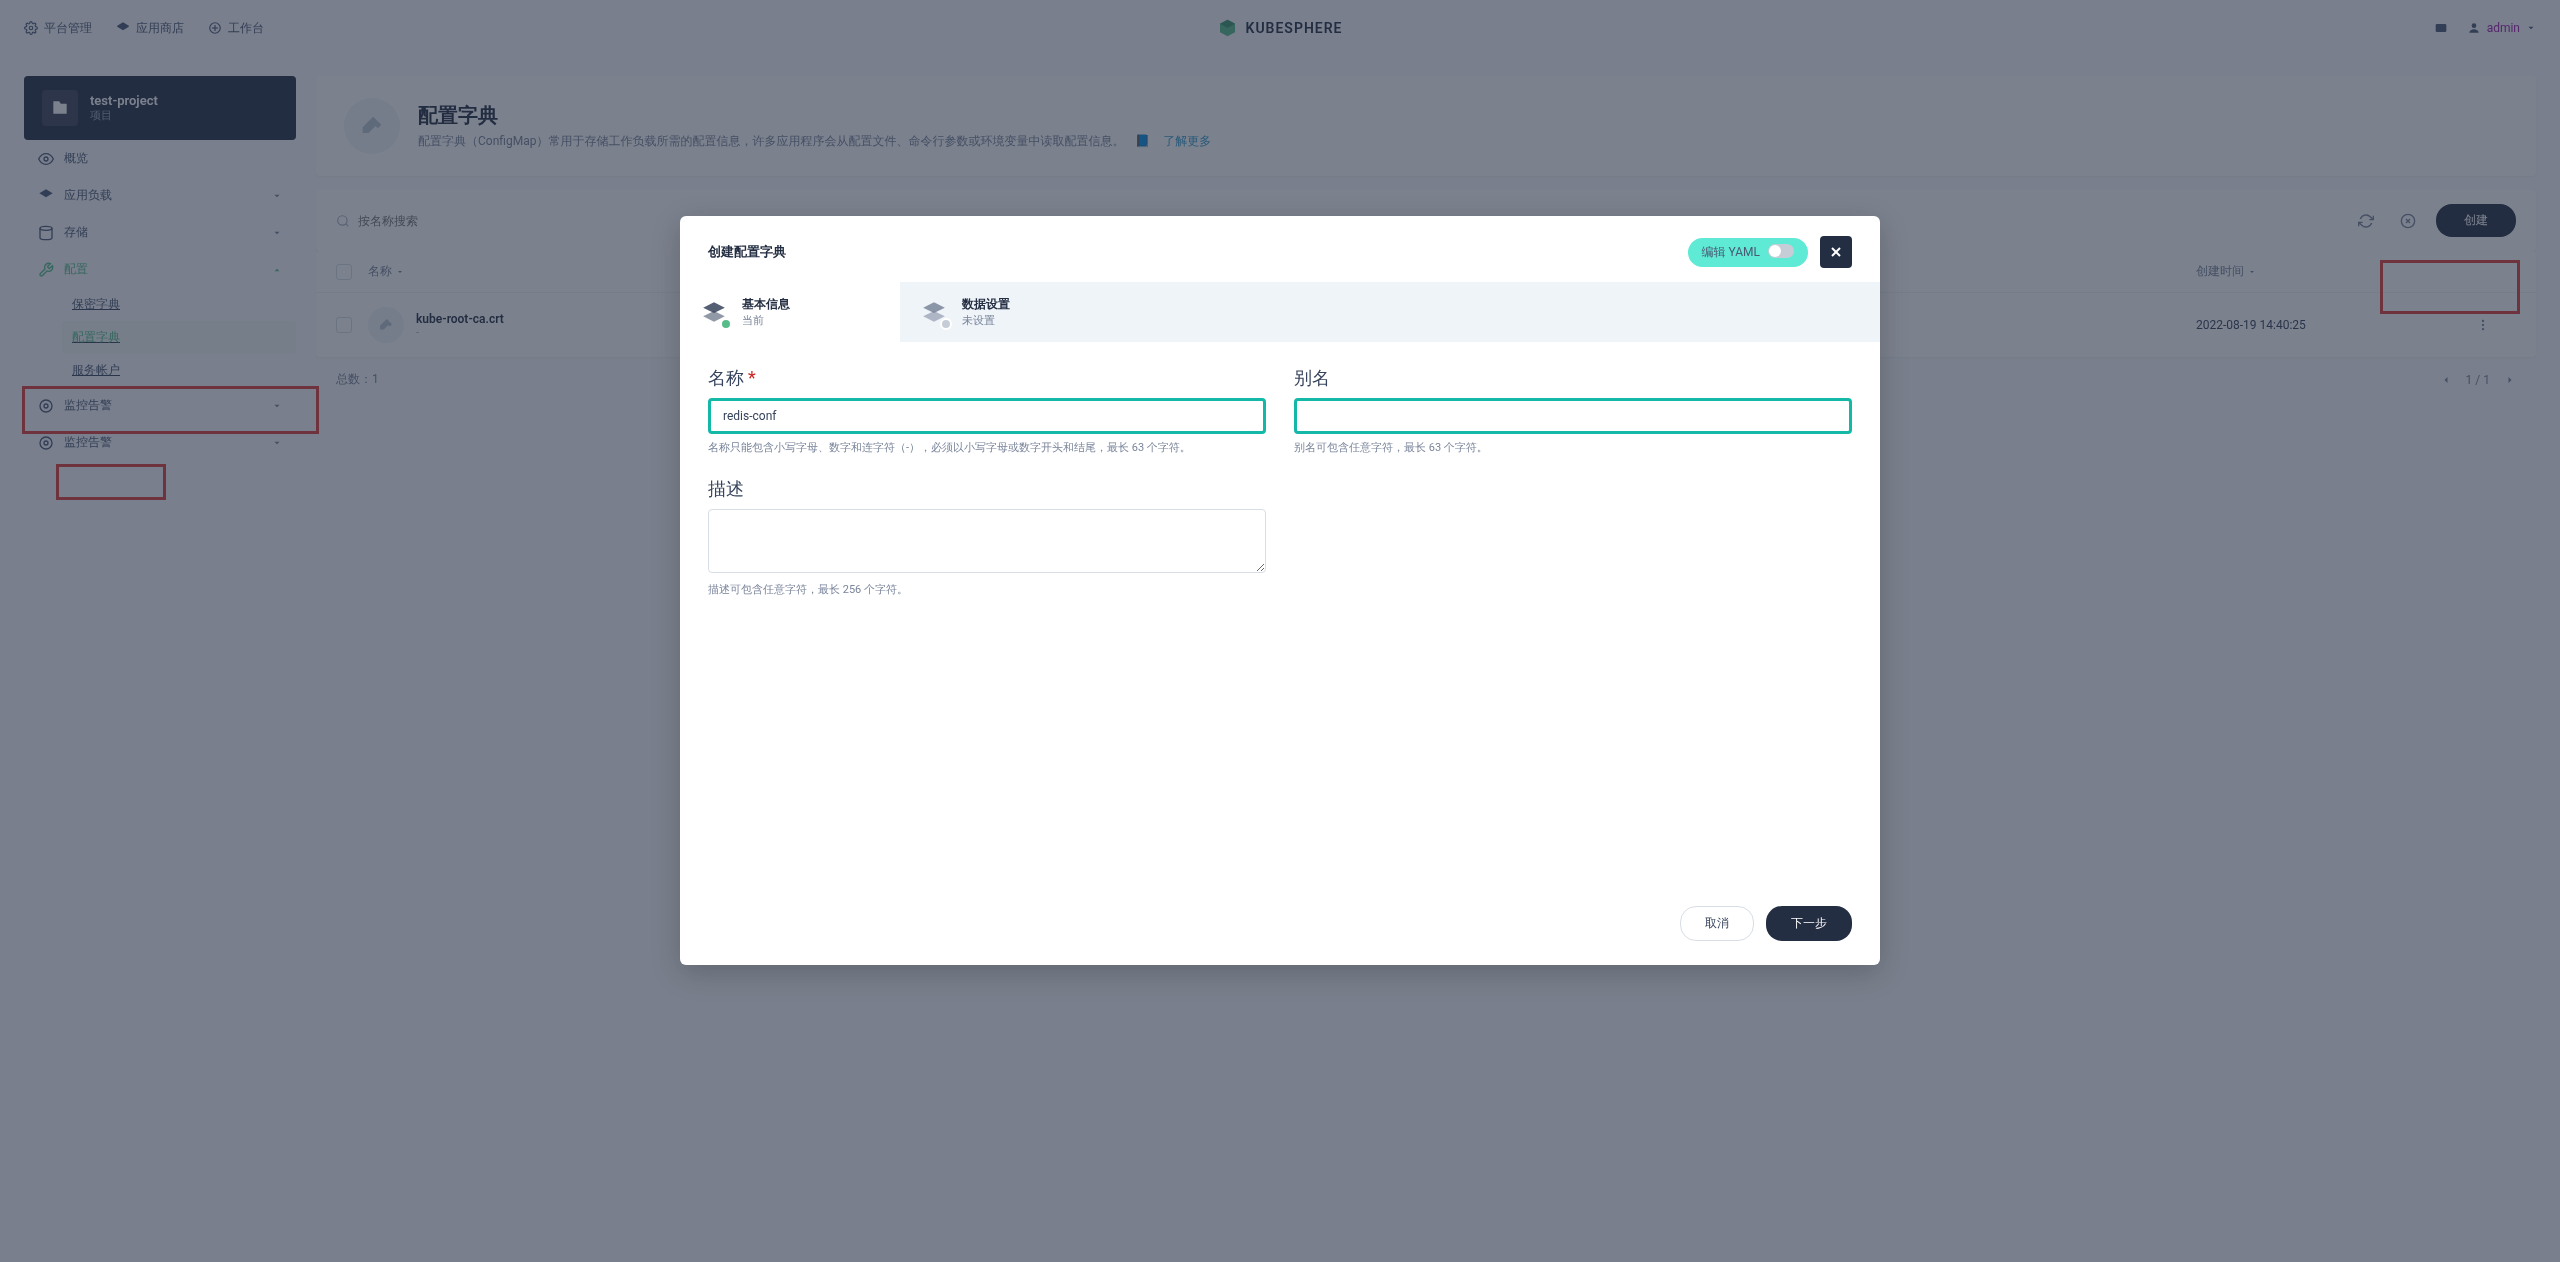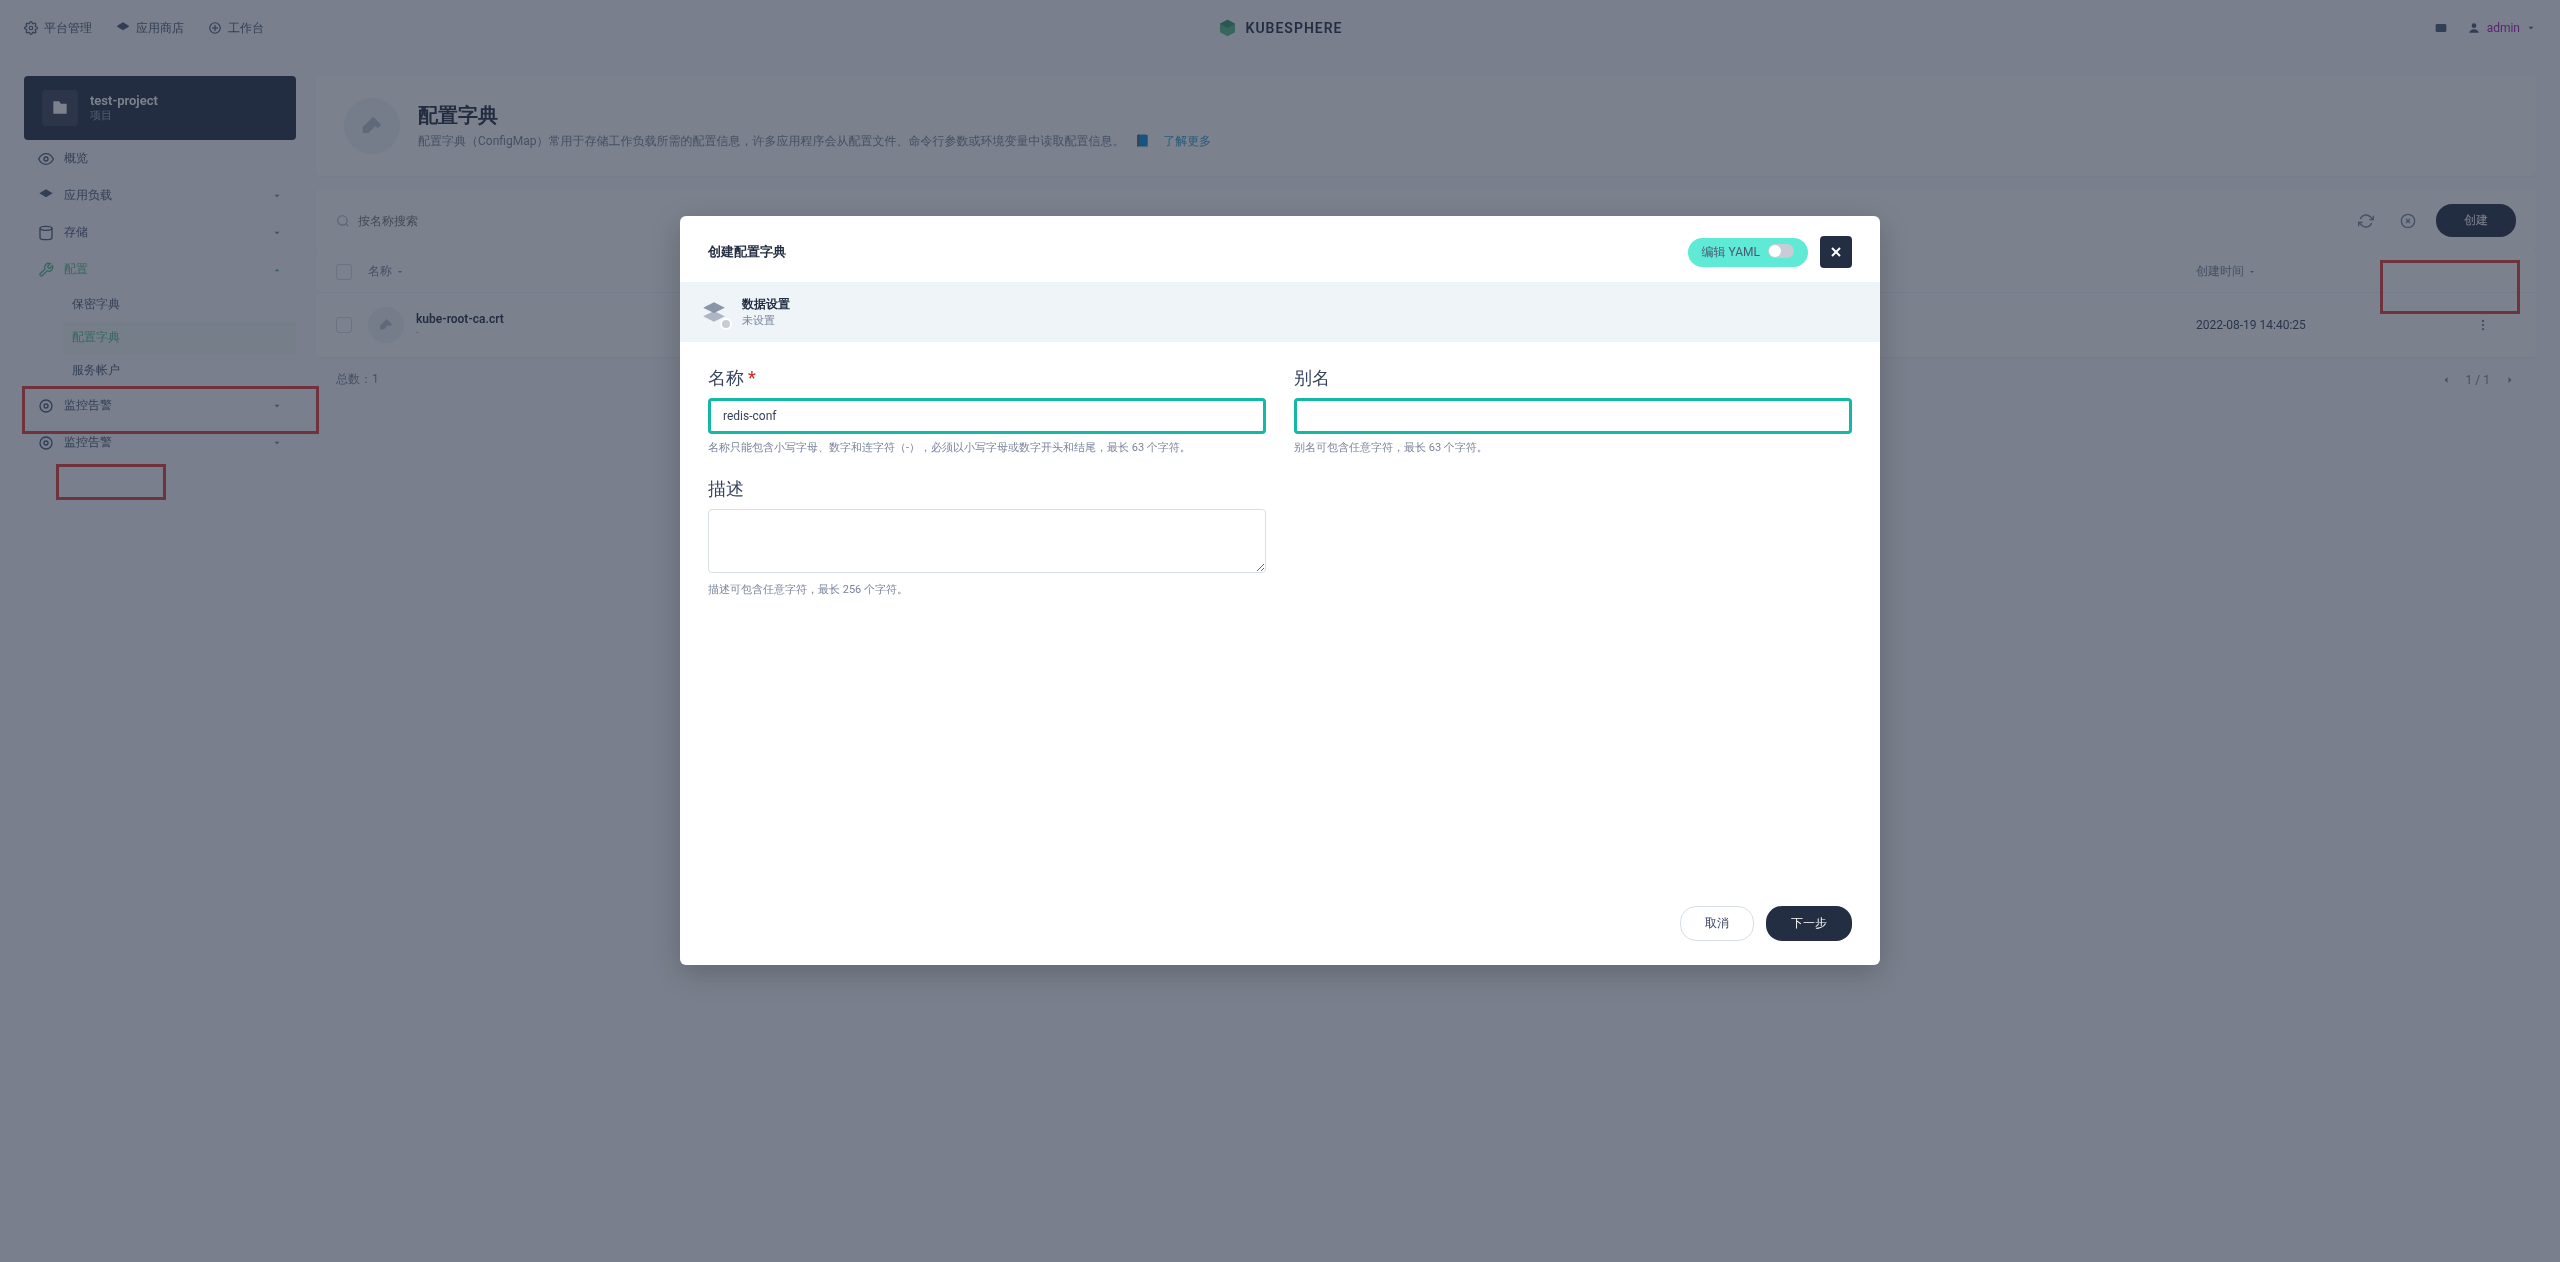--- a/index.html
+++ b/index.html
@@ -20,21 +20,21 @@
 
 .sidebar { width: 272px; flex-shrink: 0; }
 .project-card { background: #242e42; border-radius: 4px; padding: 14px 18px; display: flex; align-items: center; gap: 12px; color: #fff; margin-bottom: 0; }
 .project-card .icon { width: 36px; height: 36px; background: rgba(255,255,255,0.1); border-radius: 4px; display: flex; align-items: center; justify-content: center; }
 .project-card .name { font-size: 13px; font-weight: 600; }
 .project-card .sub { font-size: 11px; color: #9aa5b8; }
 
 .nav-item { display: flex; align-items: center; padding: 10px 14px; gap: 10px; color: #4a5974; font-size: 12px; border-radius: 4px; cursor: pointer; position: relative; }
 .nav-item .chev { margin-left: auto; color: #79849a; }
 .nav-item.active { color: #55bc8a; }
-.nav-subitems { padding-left: 38px; }
+.nav-subitems { padding-left: 38px; text-decoration: underline; }
 .nav-sub { padding: 8px 10px; color: #4a5974; font-size: 12px; cursor: pointer; border-radius: 4px; }
 .nav-sub.active { color: #55bc8a; background: rgba(85,188,138,0.06); }
 
 .hl-red { position: absolute; border: 3px solid #e23c39; pointer-events: none; z-index: 5; }
 .hl-config { left: 22px; top: 386px; width: 297px; height: 48px; }
 .hl-configmap { left: 56px; top: 464px; width: 110px; height: 36px; }
 .hl-create { left: 2380px; top: 260px; width: 140px; height: 54px; }
 
 
 .main { flex: 1; display: flex; flex-direction: column; }
@@ -388,20 +388,33 @@
     </div>
     <div class="close-btn">
         <svg width="16" height="16" viewBox="0 0 24 24" fill="none" stroke="#fff" stroke-width="3">
           <line x1="18" y1="6" x2="6" y2="18"></line>
           <line x1="6" y1="6" x2="18" y2="18"></line>
         </svg>
       </div>
   </div>
 
   <div class="tabs">
+    <div class="tab active">
+      <div class="ti">
+        <svg width="26" height="26" viewBox="0 0 24 24" fill="#36435c">
+            <path d="M12 3l10 5-10 5L2 8z" opacity="0.85"></path>
+            <path d="M12 11l10 5-10 5-10-5z" opacity="0.55"></path>
+          </svg>
+        <div class="dot"></div>
+      </div>
+      <div>
+        <div class="tl">基本信息</div>
+        <div class="ts">当前</div>
+      </div>
+    </div>
     <div class="tab">
       <div class="ti">
         <svg width="26" height="26" viewBox="0 0 24 24" fill="#79849a">
             <path d="M12 3l10 5-10 5L2 8z" opacity="0.85"></path>
             <path d="M12 11l10 5-10 5-10-5z" opacity="0.55"></path>
           </svg>
         <div class="dot"></div>
       </div>
       <div>
         <div class="tl">数据设置</div>

